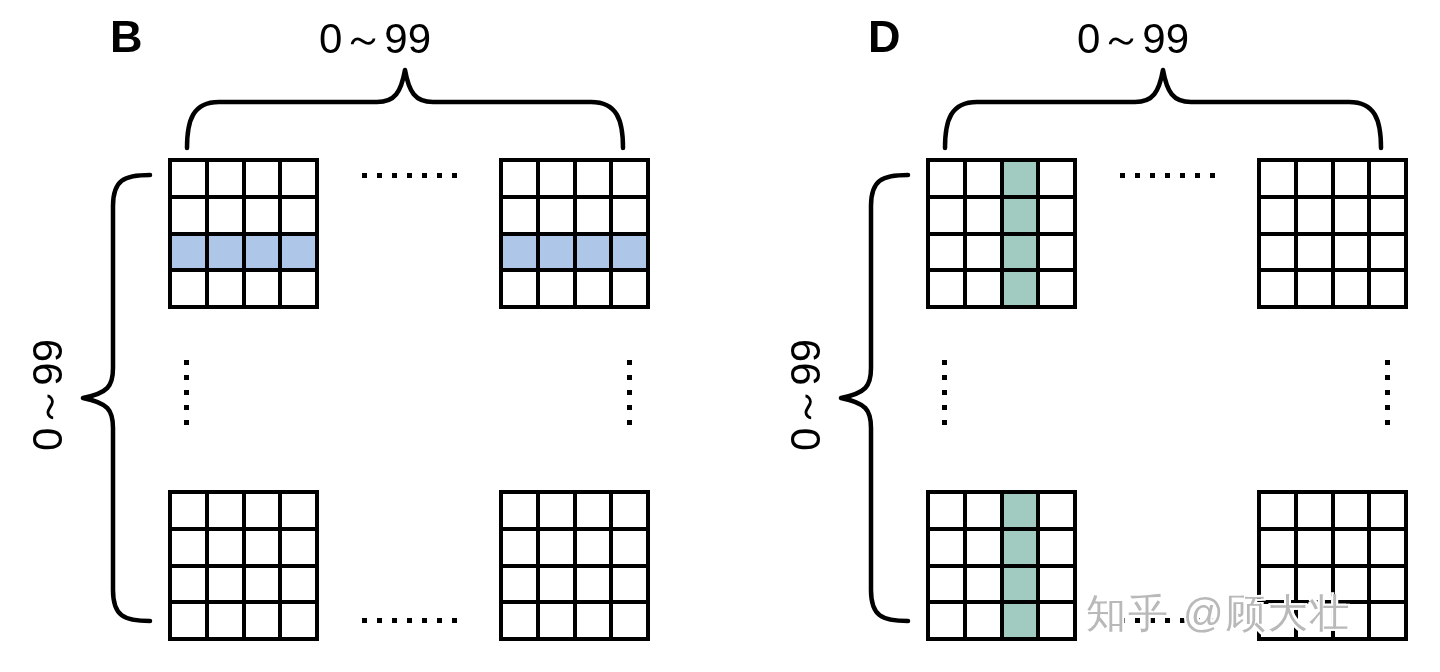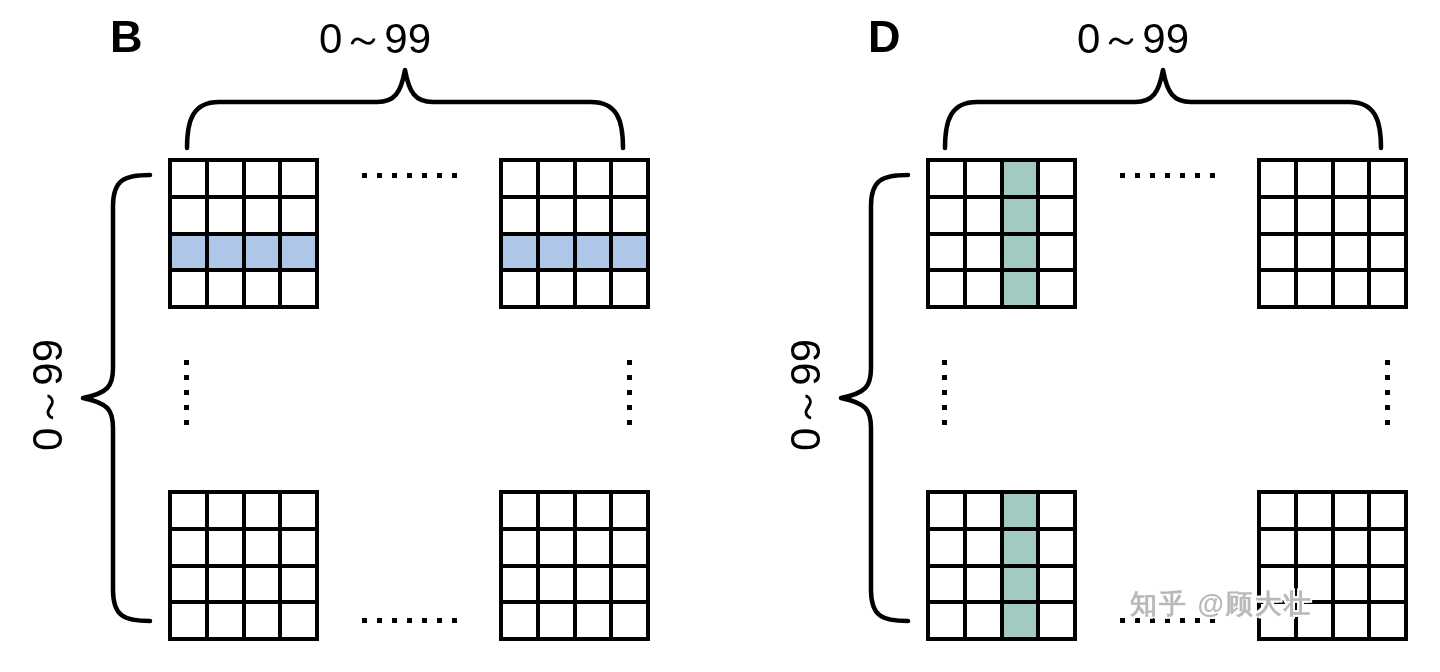--- a/index.html
+++ b/index.html
@@ -51,25 +51,24 @@
   .hdots.top{top:173px;}
   .hdots.bottom{top:618px;}
   .vdots{
     position:absolute;top:360px;width:5px;height:65px;
     background-image:repeating-linear-gradient(to bottom, var(--line,#000) 0 5px, transparent 5px 15px);
   }
   .vdots.left{left:184px;}
   .vdots.right{left:627px;}
 
   .watermark{
-    position:absolute;left:1130px;top:586px;z-index:5;
-    font-size:27px;letter-spacing:2px;color:var(--wm,#b9b9b9);
+    position:absolute;left:1086px;top:586px;z-index:5;
+    font-size:40px;letter-spacing:2px;color:var(--wm,#b9b9b9);
     text-shadow:2px 2px 0 #fff,-2px -2px 0 #fff,2px -2px 0 #fff,-2px 2px 0 #fff;
     white-space:nowrap;
-    font-weight:bold;
   }
 </style>
 </head>
 <body style="background: rgb(255, 255, 255);">
 
 <div class="panel" id="panel-b">
   <div class="panel-label">B</div>
   <div class="top-label">0～99</div>
   <svg class="brace top-brace" width="444" height="88" viewBox="0 0 444 88">
     <path d="M 4 84 C 4 56 10 38 36 38 L 194 38 C 212 38 218 28 222 6 C 226 28 232 38 250 38 L 408 38 C 434 38 440 56 440 84"></path>

